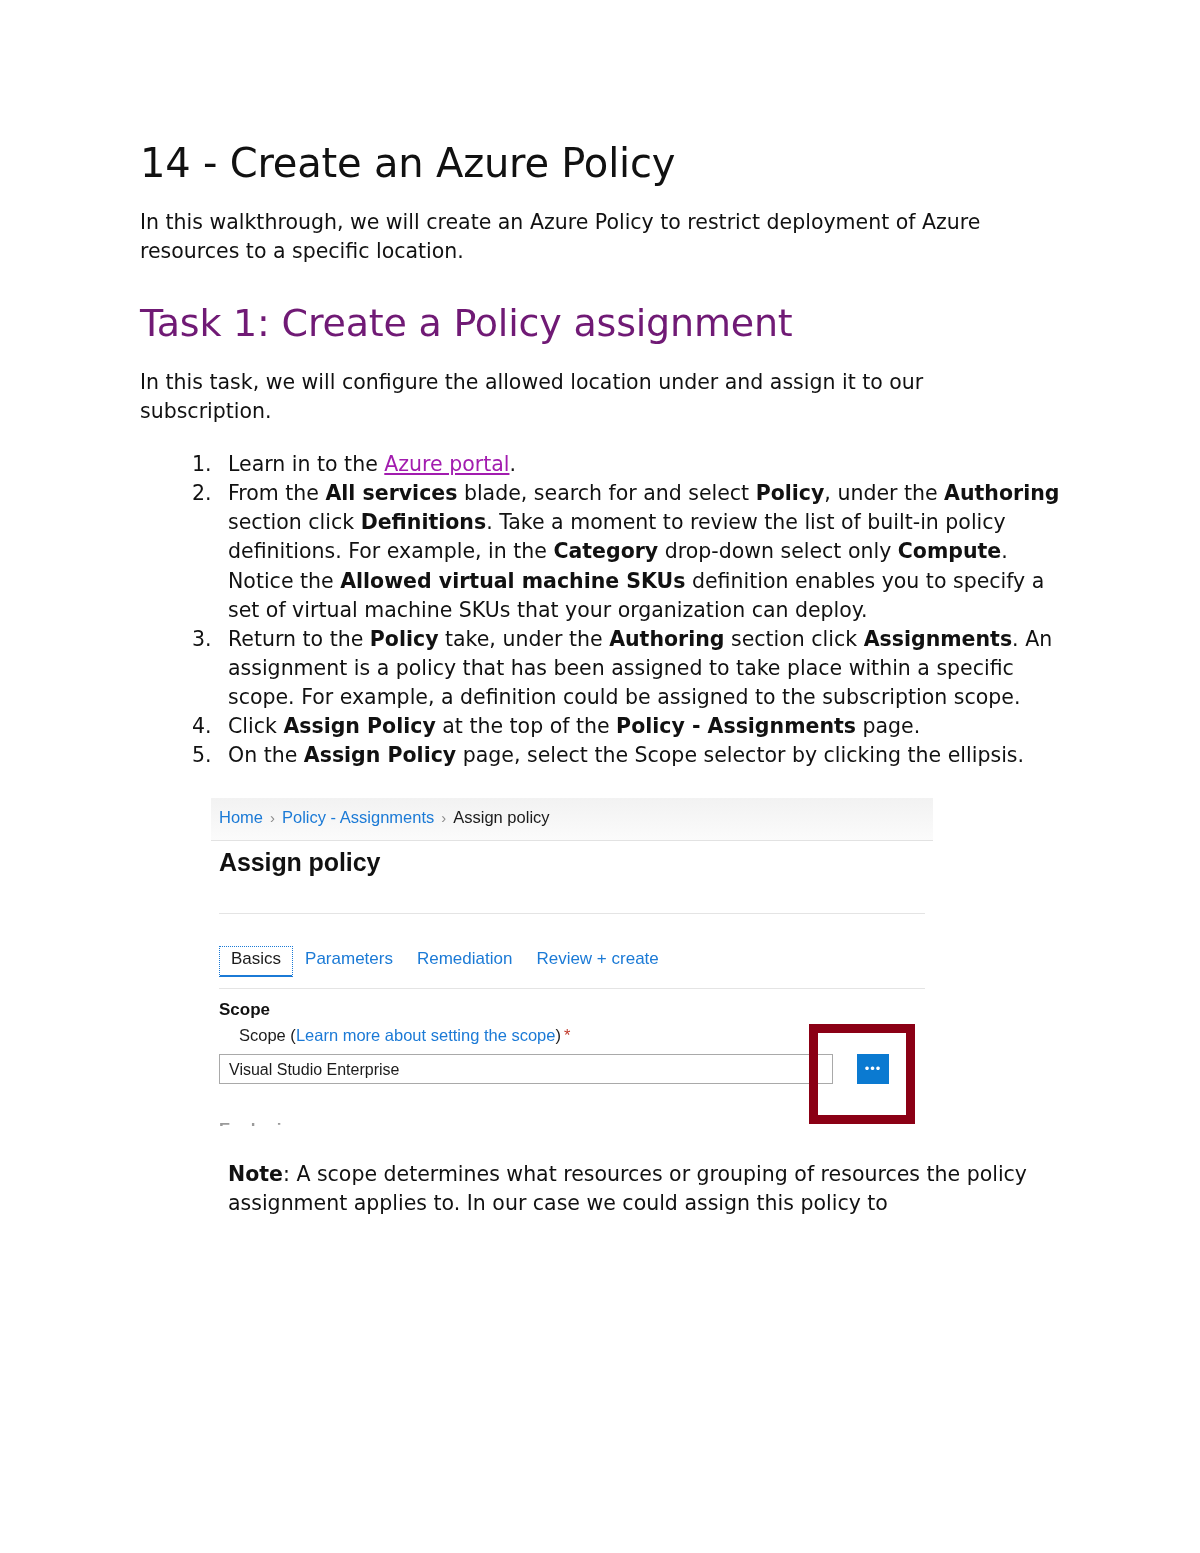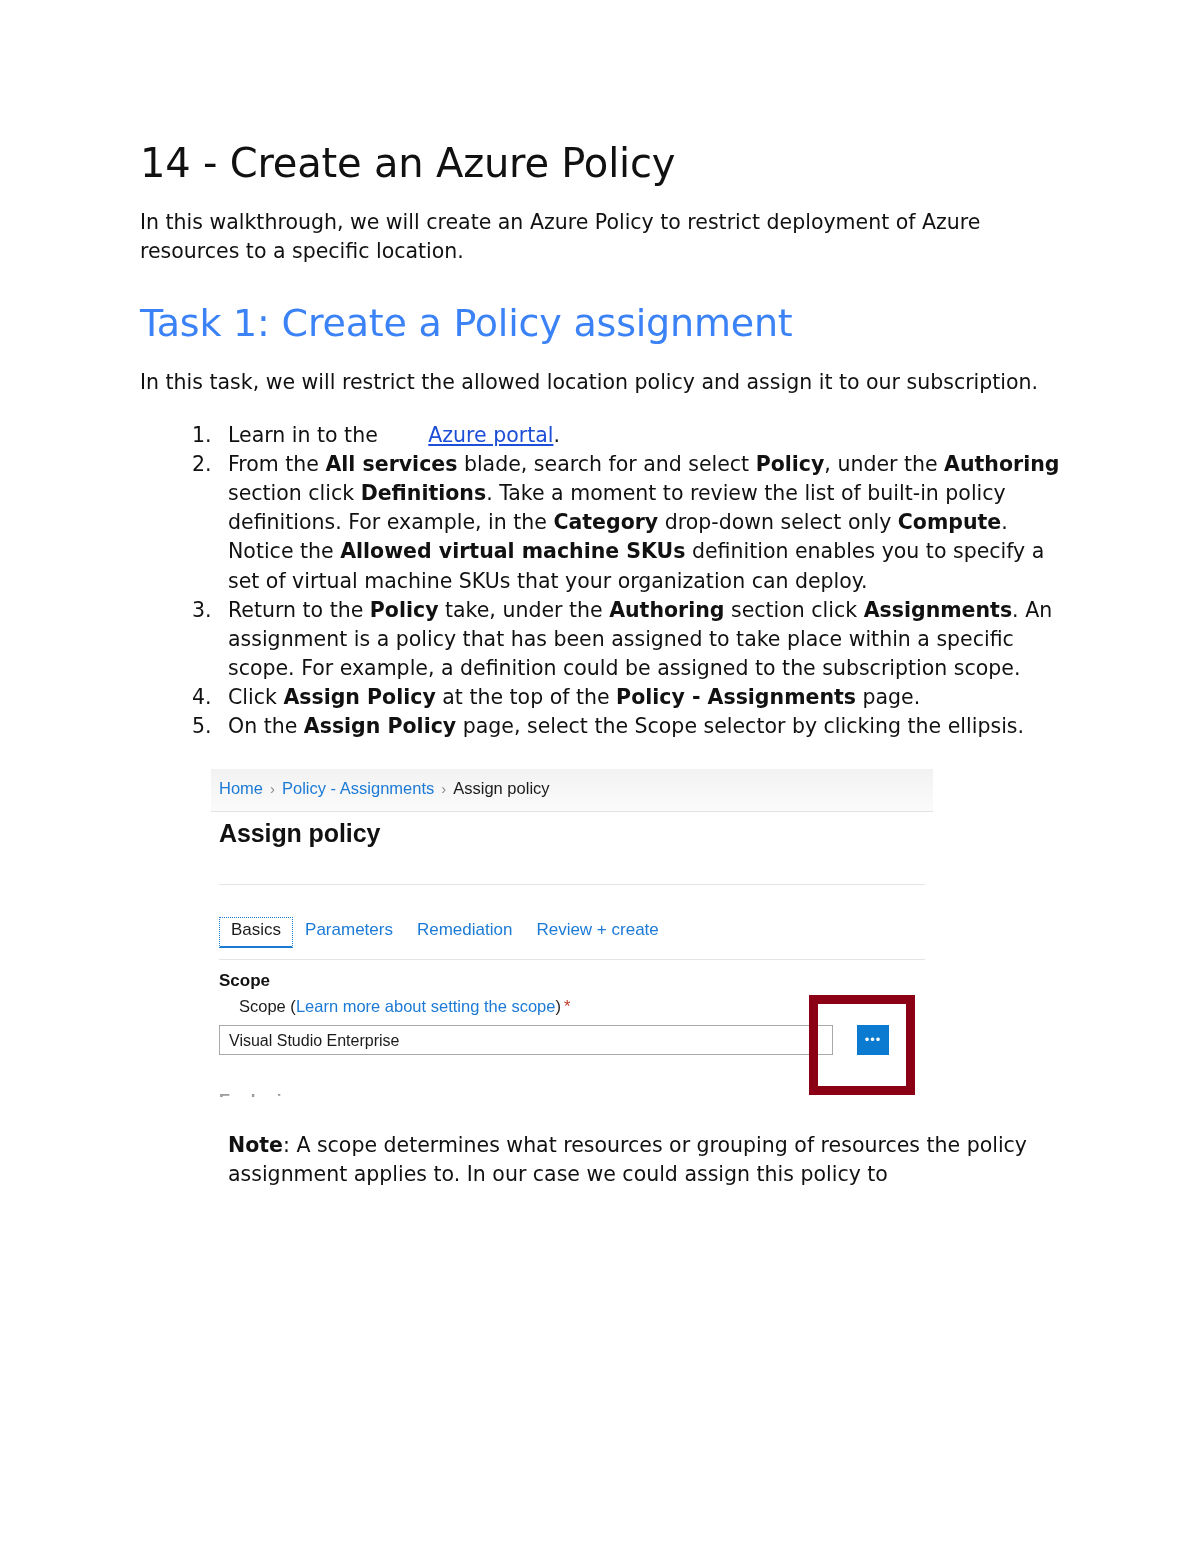--- a/index.html
+++ b/index.html
@@ -37,21 +37,21 @@
     margin: 0 0 0 0;
     letter-spacing: -0.2px;
     color: #111111;
   }
   h2.doc-subtitle {
     font-size: 38px;
     font-weight: normal;
     line-height: 1.15;
     margin: 36px 0 0 0;
     letter-spacing: -0.2px;
-    color: #3b82f6;
+    color: #701a75;
   }
   p.para {
     font-size: 20.5px;
     line-height: 1.42;
     margin: 22px 0 0 0;
     color: #111111;
   }
 
   ol.steps {
     margin: 24px 0 0 0;
@@ -65,23 +65,22 @@
     padding-left: 10px;
   }
   ol.steps > li::marker {
     font-size: 20.5px;
   }
   li.small-marker::marker {
     font-size: 16px;
   }
   .b { font-weight: bold; }
   a.link {
-    color: #1d4ed8;
+    color: #a21caf;
     text-decoration: underline;
-    margin-left: 44px;
   }
 
   
   .shot {
     position: relative;
     margin: 28px 0 0 71px;
     width: 722px;
     height: 338px;
     background: #ffffff;
     overflow: hidden;
@@ -263,21 +262,21 @@
 
 <div class="page">
   <div class="content">
 
     <h1 class="doc-title">14 - Create an Azure Policy</h1>
 
     <p class="para">In this walkthrough, we will create an Azure Policy to restrict deployment of Azure resources to a specific location.</p>
 
     <h2 class="doc-subtitle">Task 1: Create a Policy assignment</h2>
 
-    <p class="para">In this task, we will restrict the allowed location policy and assign it to our subscription.</p>
+    <p class="para">In this task, we will configure the allowed location under and assign it to our subscription.</p>
 
     <ol class="steps">
       <li class="small-marker">
         <span>Learn in to the </span><a class="link" href="#">Azure portal</a><span>.</span>
       </li>
       <li>
         <span>From the </span><span class="b">All services</span><span> blade, search for and select </span><span class="b">Policy</span><span>, under the </span><span class="b">Authoring</span><span> section click </span><span class="b">Definitions</span><span>. Take a moment to review the list of built-in policy definitions. For example, in the </span><span class="b">Category</span><span> drop-down select only </span><span class="b">Compute</span><span>. Notice the </span><span class="b">Allowed virtual machine SKUs</span><span> definition enables you to specify a set of virtual machine SKUs that your organization can deploy.</span>
       </li>
       <li>
         <span>Return to the </span><span class="b">Policy</span><span> take, under the </span><span class="b">Authoring</span><span> section click </span><span class="b">Assignments</span><span>. An assignment is a policy that has been assigned to take place within a specific scope. For example, a definition could be assigned to the subscription scope.</span>

